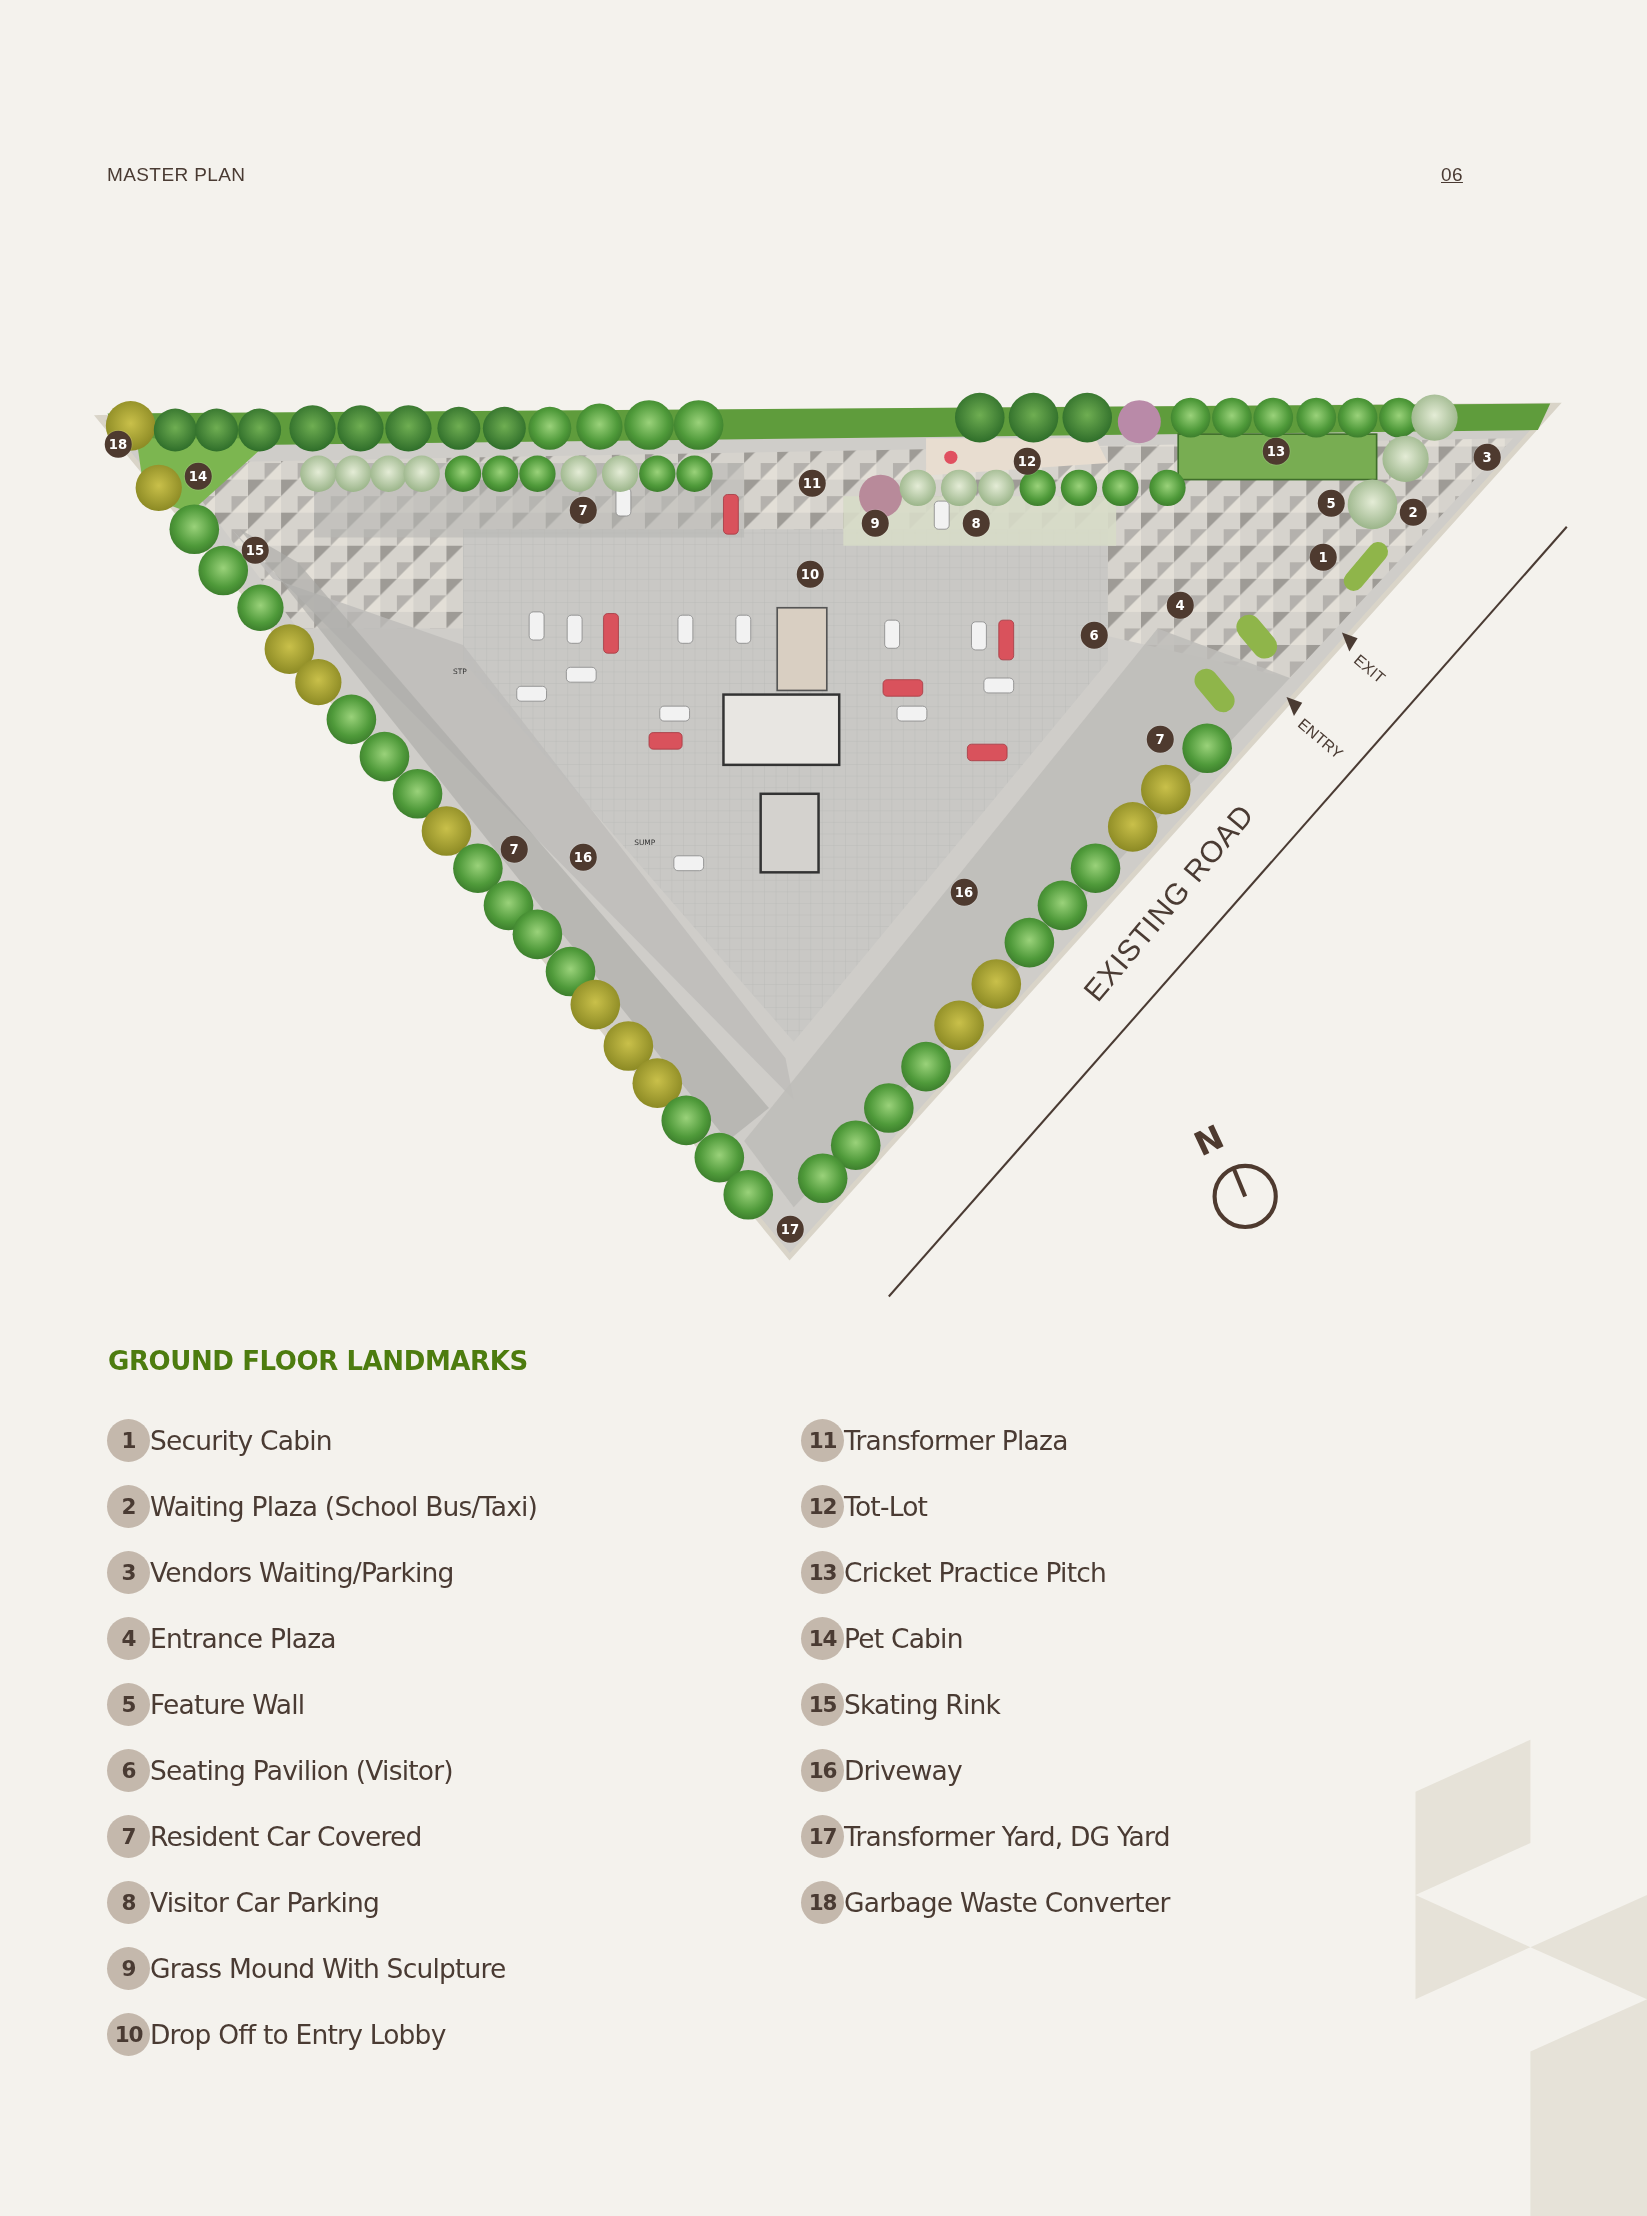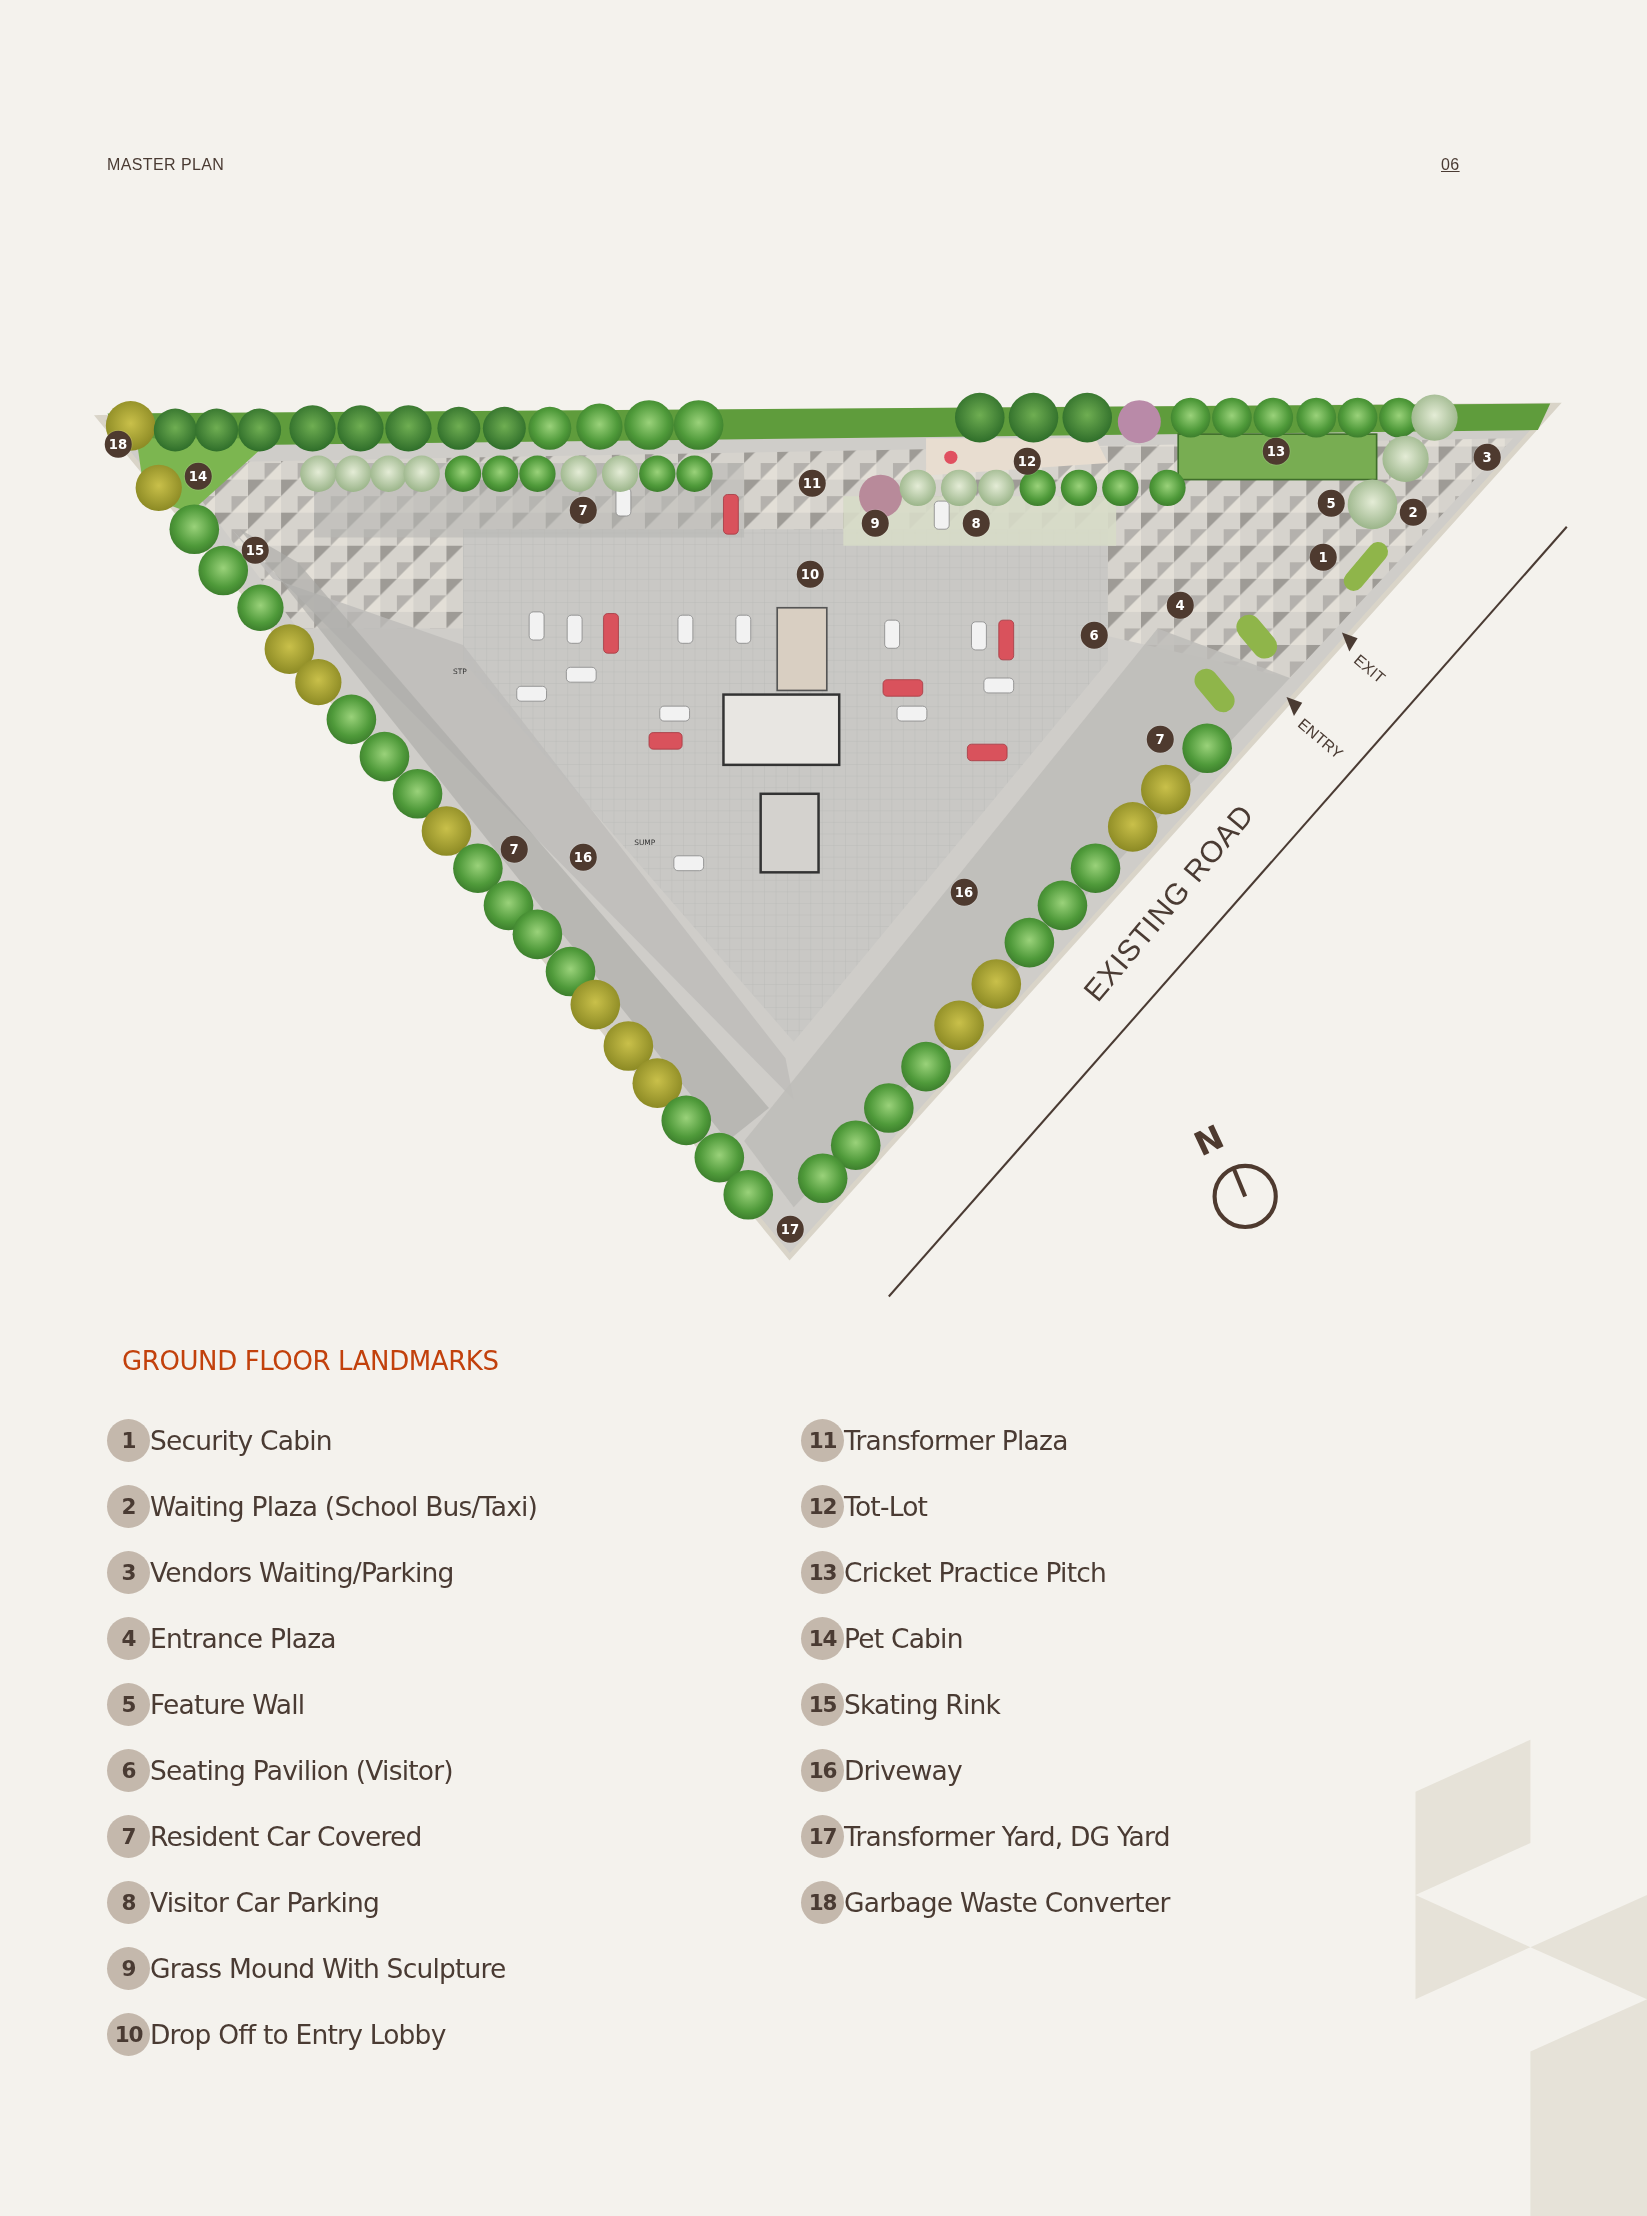--- a/index.html
+++ b/index.html
@@ -4,23 +4,23 @@
 <style>
   html, body { margin: 0; padding: 0; }
   body {
     width: 1647px; height: 2216px;
     background: #f4f2ed;
     position: relative; overflow: hidden;
     font-family: "Liberation Sans", "DejaVu Sans", sans-serif;
     color: #4a3b33;
   }
   .header-left, .header-right {
-    position: absolute; top: 156px;
+    position: absolute; top: 164px;
     font-family: "Liberation Sans", sans-serif;
-    font-size: 16px; letter-spacing: 0.4px; color: #4a3b33;
+    font-size: 19px; letter-spacing: 0.4px; color: #4a3b33;
   }
   .header-left { left: 107px; }
   .header-right { left: 1441px; text-decoration: underline; }
 
   .plan { position: absolute; left: 0; top: 0; width: 1647px; height: 1323px; }
   .plan svg { position: absolute; left: 0; top: 0; }
 
   .marker {
     position: absolute;
     width: 26.5px; height: 26.5px; border-radius: 50%;
@@ -42,22 +42,22 @@
   .entry-label { left: 1300px; top: 713px; font-size: 15.7px; transform: rotate(40deg); }
 
   .north-label {
     position: absolute; left: 1195px; top: 1121px;
     font-family: "DejaVu Sans", sans-serif; font-size: 33px; font-weight: bold;
     color: #4e3a2f; transform: rotate(-25deg);
   }
 
   .section-title {
     position: absolute; left: 108px; top: 1346px;
-    font-family: "DejaVu Sans", sans-serif; font-weight: normal;
-    font-size: 26px; letter-spacing: -0.4px; color: #c2410c; margin-left: 14px;
+    font-family: "DejaVu Sans", sans-serif; font-weight: bold;
+    font-size: 26px; letter-spacing: -0.4px; color: #4d7c0f;
   }
 
   .legend-col { position: absolute; top: 1419px; }
   .legend-col.left { left: 107px; }
   .legend-col.right { left: 801px; }
   .legend-item {
     display: flex; align-items: center;
     height: 43px; margin-bottom: 23px;
   }
   .legend-num {

